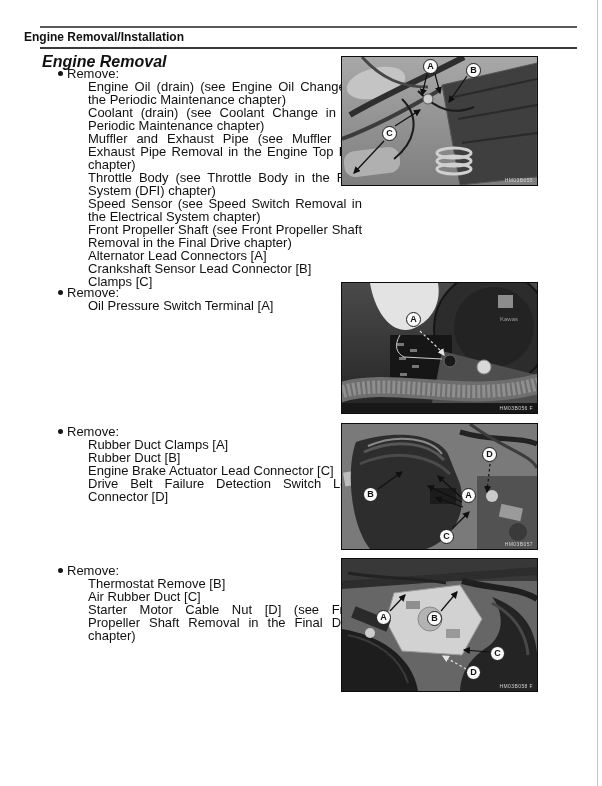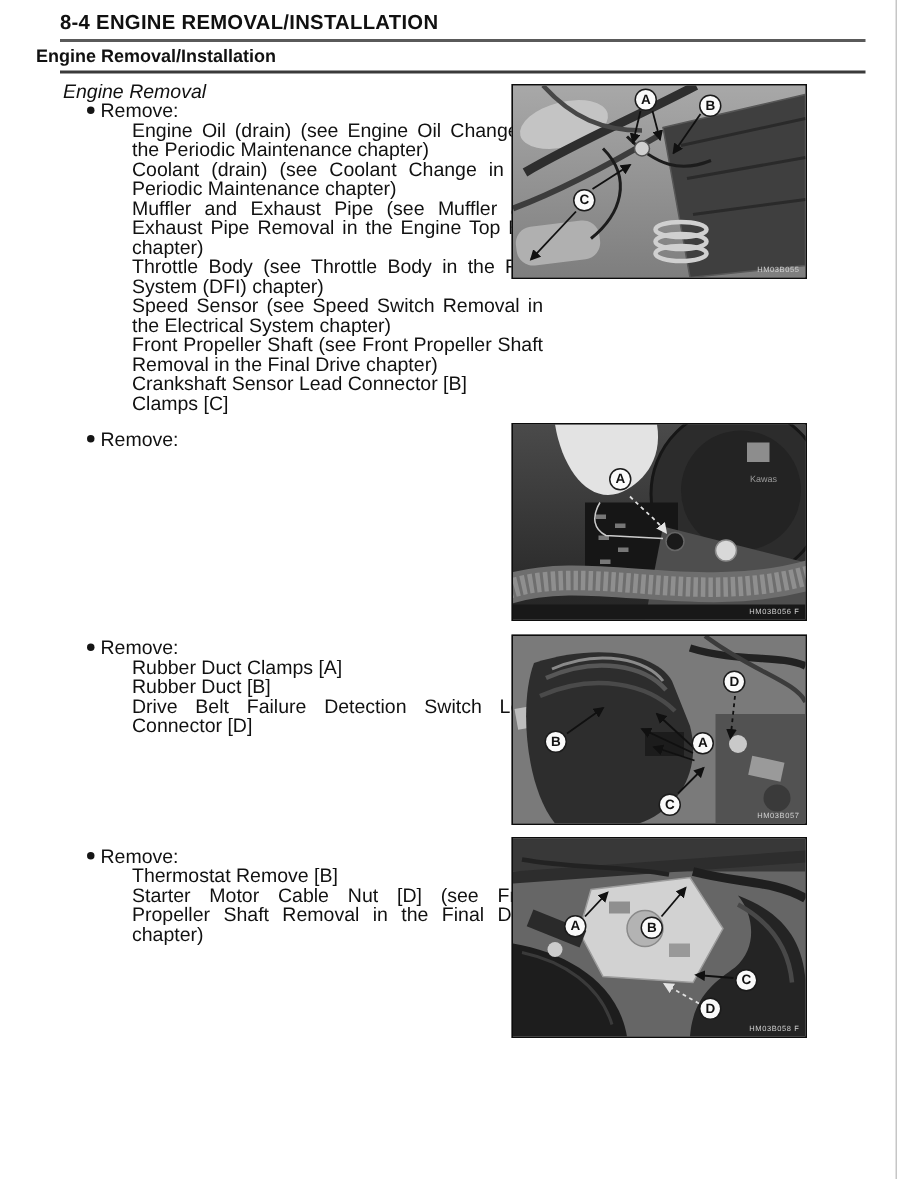--- a/index.html
+++ b/index.html
@@ -6,21 +6,21 @@
   .page {
     position:relative; width:602px; height:786px; background:#ffffff;
     font-family:"Liberation Sans", sans-serif; color:#111; overflow:hidden;
   }
   .right-edge { position:absolute; left:597px; top:0; width:1px; height:786px; background:#c6c6c6; }
 
   .hdr { position:absolute; left:40px; top:7px; font-size:13.5px; font-weight:bold; letter-spacing:0.2px; white-space:nowrap; }
   .rule1 { position:absolute; left:40px; top:26px; width:537px; height:1.5px; background:#5a5a5a; }
   .sect  { position:absolute; left:24px; top:30px; font-size:12px; font-weight:bold; white-space:nowrap; }
   .rule2 { position:absolute; left:40px; top:47px; width:537px; height:2px; background:#3a3a3a; }
-  .subsect { position:absolute; left:42px; top:53px; font-size:13px; font-weight:normal; font-style:italic; white-space:nowrap; }
+  .subsect { position:absolute; left:42px; top:53px; font-size:16px; font-weight:bold; font-style:italic; white-space:nowrap; }
 
   .rblock { position:absolute; left:58px; width:292px; font-size:13px; line-height:13px; }
   .rhead  { position:relative; padding-left:9px; }
   .bullet { position:absolute; left:0; top:4px; width:5px; height:5px; border-radius:50%; background:#151515; }
   .ritems { margin-left:30px; width:274px; }
   .item   { text-align:justify; }
 
   .photo { position:absolute; left:341px; width:195px; border:1px solid #0c0c0c; background:#8a8a8a; }
   .photo svg { display:block; }
   .co {
@@ -28,69 +28,74 @@
     background:#fafafa; color:#111; font-size:9px; font-weight:bold; line-height:13px; text-align:center;
   }
   .wm { position:absolute; right:4px; bottom:2px; font-size:5px; color:#d2d2d2; letter-spacing:0.4px; }
 </style>
 </head>
 <body>
 
 <div class="page">
   <div class="right-edge"></div>
 
-  <div class="hdr">8-4 ENGINE REMOVAL/INSTALLATION</div>
   <div class="rule1"></div>
   <div class="sect">Engine Removal/Installation</div>
   <div class="rule2"></div>
   <div class="subsect">Engine Removal</div>
 
   <div class="rblock" style="top:67px">
     <div class="rhead">
       <span class="bullet"></span>
       <span>Remove:</span>
     </div>
     <div class="ritems">
       <div class="item">Engine Oil (drain) (see Engine Oil Change in the Periodic Maintenance chapter)</div>
       <div class="item">Coolant (drain) (see Coolant Change in the Periodic Maintenance chapter)</div>
       <div class="item">Muffler and Exhaust Pipe (see Muffler and Exhaust Pipe Removal in the Engine Top End chapter)</div>
       <div class="item">Throttle Body (see Throttle Body in the Fuel System (DFI) chapter)</div>
       <div class="item">Speed Sensor (see Speed Switch Removal in the Electrical System chapter)</div>
       <div class="item">Front Propeller Shaft (see Front Propeller Shaft Removal in the Final Drive chapter)</div>
+      <div class="item">Alternator Lead Connectors [A]</div>
       <div class="item">Crankshaft Sensor Lead Connector [B]</div>
       <div class="item">Clamps [C]</div>
     </div>
   </div>
 
   <div class="rblock" style="top:286px">
     <div class="rhead">
       <span class="bullet"></span>
       <span>Remove:</span>
     </div>
+    <div class="ritems">
+      <div class="item">Oil Pressure Switch Terminal [A]</div>
+    </div>
   </div>
 
   <div class="rblock" style="top:425px">
     <div class="rhead">
       <span class="bullet"></span>
       <span>Remove:</span>
     </div>
     <div class="ritems">
       <div class="item">Rubber Duct Clamps [A]</div>
       <div class="item">Rubber Duct [B]</div>
+      <div class="item">Engine Brake Actuator Lead Connector [C]</div>
       <div class="item">Drive Belt Failure Detection Switch Lead Connector [D]</div>
     </div>
   </div>
 
   <div class="rblock" style="top:564px">
     <div class="rhead">
       <span class="bullet"></span>
       <span>Remove:</span>
     </div>
     <div class="ritems">
       <div class="item">Thermostat Remove [B]</div>
+      <div class="item">Air Rubber Duct [C]</div>
       <div class="item">Starter Motor Cable Nut [D] (see Front Propeller Shaft Removal in the Final Drive chapter)</div>
     </div>
   </div>
 
   <figure class="photo" style="top:56px;height:128px;margin:0">
     <svg width="195" height="128" viewBox="0 0 195 128">
       <defs>
         <marker id="ah1" markerWidth="6" markerHeight="6" refX="5" refY="3" orient="auto">
             <path d="M0,0 L6,3 L0,6 Z" fill="#101010"></path>
           </marker>

